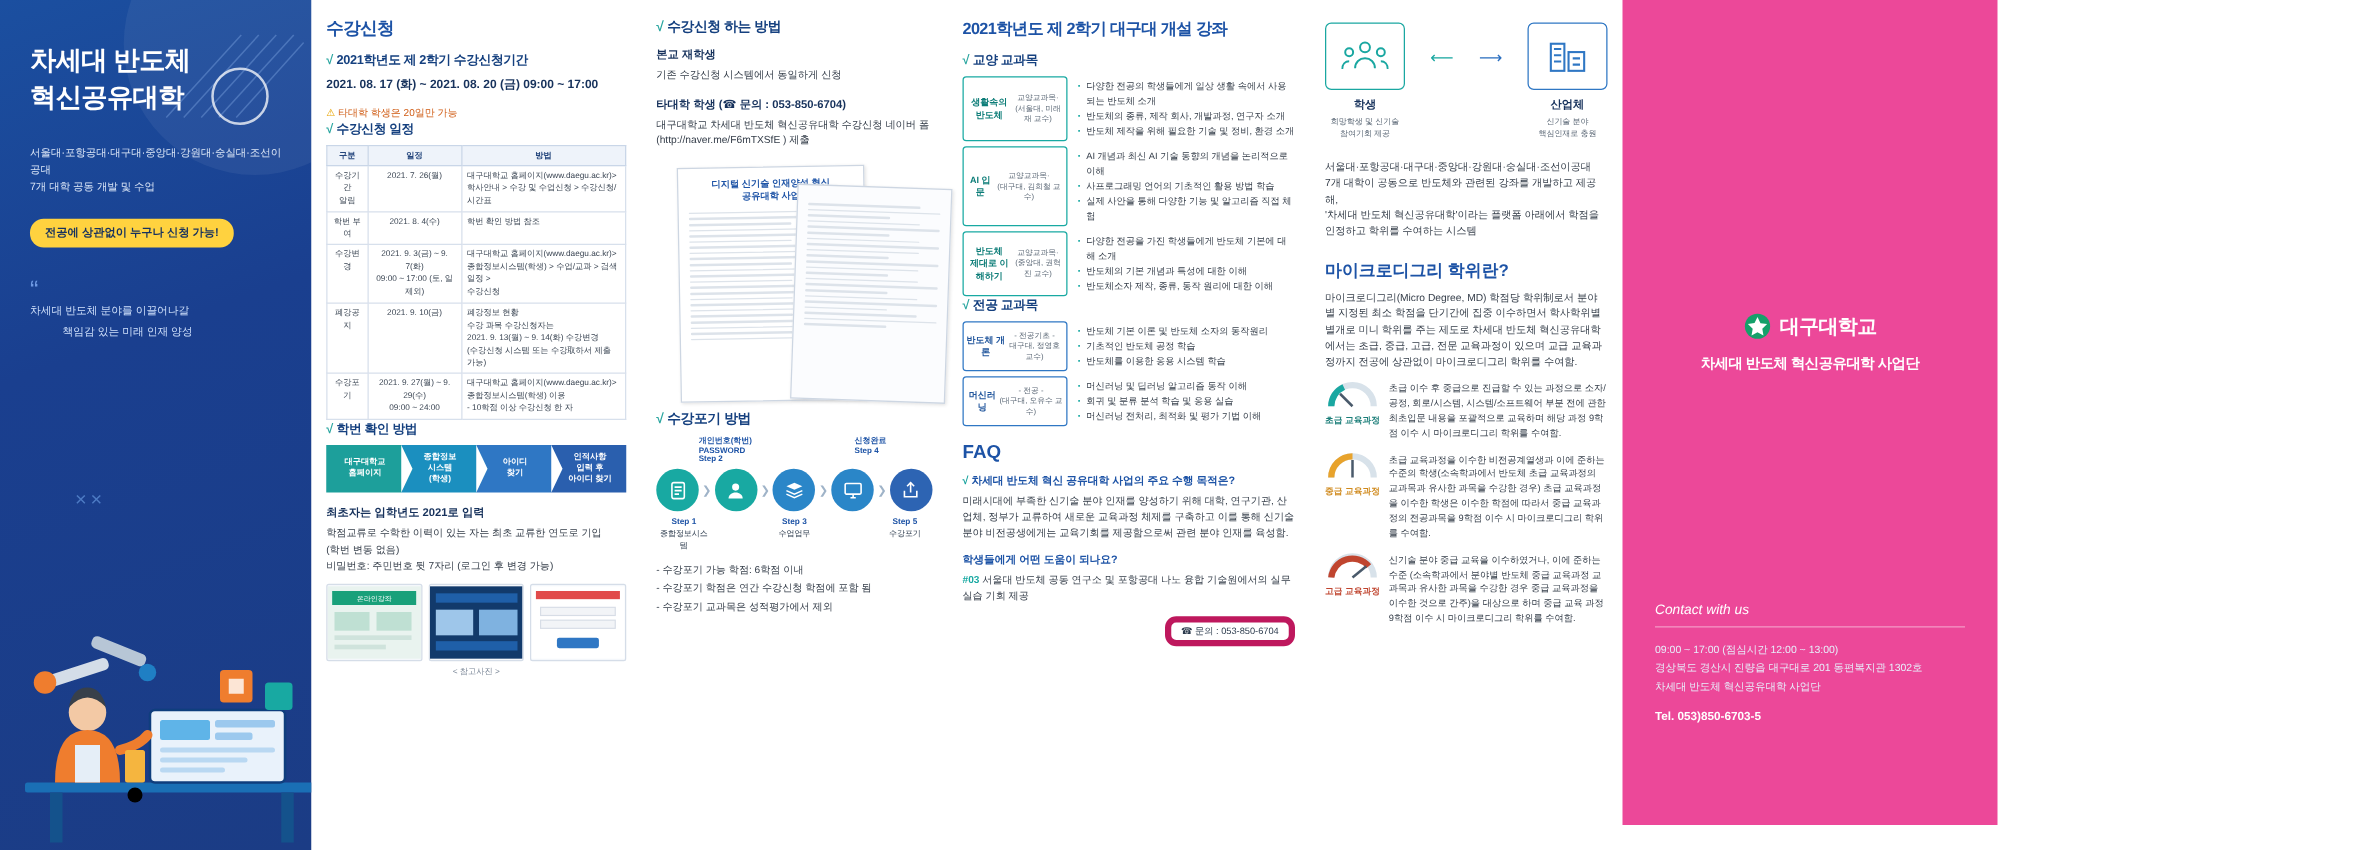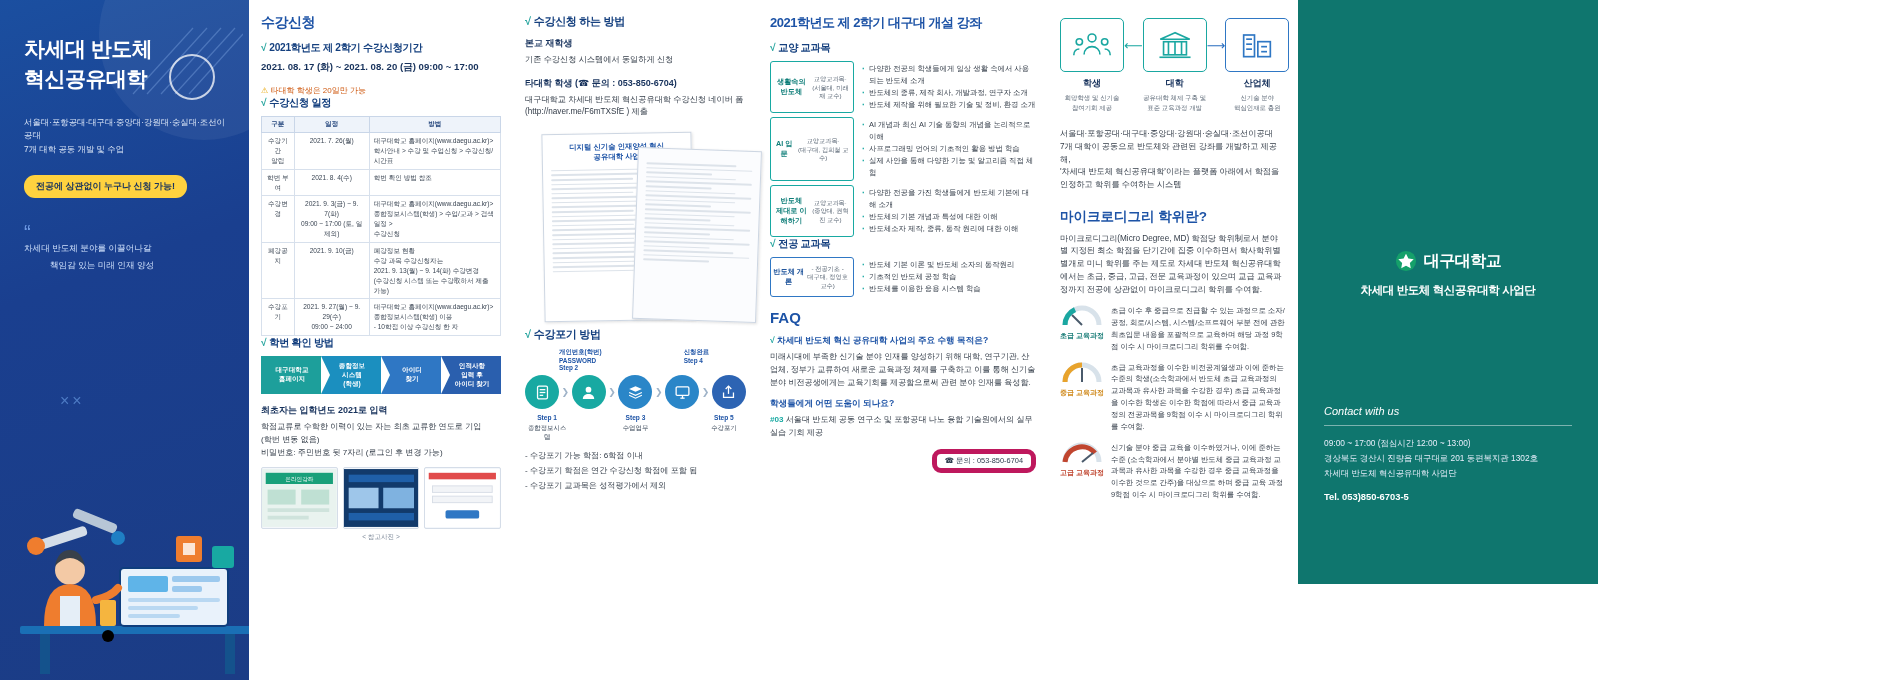--- a/index.html
+++ b/index.html
@@ -173,21 +173,21 @@
   .mdtitle { font-size:13.5px; font-weight:bold; color:#1d53a6; margin:16px 0 7px;}
   .mdrow { display:flex; gap:7px; margin-top:9px; align-items:flex-start;}
   .mdgauge { width:44px; flex:0 0 44px; text-align:center;}
   .mdgauge .gname { font-size:7px; font-weight:bold; color:#1a7d78; margin-top:2px; white-space:nowrap;}
   .mdgauge .gname.o { color:#d08a1d;}
   .mdgauge .gname.r { color:#c0452f;}
   .mdtext { flex:1; font-size:7.4px; line-height:1.6; color:#333c48;}
 
   
   .col-back {
-    width:300px; height:584px; background:#0f766e; color:#fff; position:relative;
+    width:300px; height:660px; background:#ec4899; color:#fff; position:relative;
     padding:0 26px;
   }
   .back-logo { position:absolute; top:250px; left:26px; right:26px; text-align:center;}
   .back-logo .uni { font-size:16px; font-weight:bold; letter-spacing:-0.5px;}
   .back-logo .unit { font-size:11.5px; font-weight:bold; margin-top:9px; letter-spacing:-0.4px;}
   .contact { position:absolute; left:26px; bottom:78px; right:26px;}
   .contact .ctitle { font-size:13px; font-style:italic; font-weight:bold; color:#ffd23f; }
   .contact .ctitle span { color:#fff; font-style:italic; font-weight:normal; font-size:11px;}
   .contact .cline { border-top:1px solid rgba(255,255,255,.45); margin:7px 0 10px;}
   .contact p { font-size:8.4px; line-height:1.8; color:#e7eefb;}
@@ -589,20 +589,32 @@
         <span class="dept" style="white-space:pre-line">- 전공기초 -
 대구대, 정영호 교수)</span>
       </div>
       <div class="coursedesc">
         <div>반도체 기본 이론 및 반도체 소자의 동작원리</div>
         <div>기초적인 반도체 공정 학습</div>
         <div>반도체를 이용한 응용 시스템 학습</div>
       </div>
     </div>
 
+    <div class="courserow">
+      <div class="coursetag blue">
+        <span style="white-space:pre-line">머신러닝</span>
+        <span class="dept" style="white-space:pre-line">- 전공 -
+(대구대, 오유수 교수)</span>
+      </div>
+      <div class="coursedesc">
+        <div>머신러닝 및 딥러닝 알고리즘 동작 이해</div>
+        <div>회귀 및 분류 분석 학습 및 응용 실습</div>
+        <div>머신러닝 전처리, 최적화 및 평가 기법 이해</div>
+      </div>
+    </div>
 
     <div class="faqtitle">FAQ</div>
 
     <div class="faqq">
       <span class="chk tealline">√</span>
       <span>차세대 반도체 혁신 공유대학 사업의 주요 수행 목적은?</span>
     </div>
     <div class="faqa">미래시대에 부족한 신기술 분야 인재를 양성하기 위해 대학, 연구기관, 산업체, 정부가 교류하여 새로운 교육과정 체제를 구축하고 이를 통해 신기술 분야 비전공생에게는 교육기회를 제공함으로써 관련 분야 인재를 육성함.</div>
 
     <div class="faqq">학생들에게 어떤 도움이 되나요?</div>
@@ -629,35 +641,20 @@
               <path d="M47 31c0-5-3-8-7-8"></path>
           </svg>
         </div>
         <div class="trilabel">학생</div>
         <div class="tridesc" style="white-space:pre-line">희망학생 및 신기술
 참여기회 제공</div>
       </div>
 
       <span class="triarrowback">⟵</span>
 
-      <div class="trinode">
-        <div class="tribox">
-          <svg width="36" height="30" viewBox="0 0 44 36" fill="none" stroke="#1aa7a1" stroke-width="2">
-            <path d="M22 3L4 11h36z"></path>
-              <rect x="8" y="14" width="28" height="16"></rect>
-            <line x1="14" y1="14" x2="14" y2="30"></line>
-              <line x1="22" y1="14" x2="22" y2="30"></line>
-              <line x1="30" y1="14" x2="30" y2="30"></line>
-            <line x1="3" y1="33" x2="41" y2="33"></line>
-          </svg>
-        </div>
-        <div class="trilabel">대학</div>
-        <div class="tridesc" style="white-space:pre-line">공유대학 체제 구축 및
-표준 교육과정 개발</div>
-      </div>
 
       <span class="triarrow">⟶</span>
 
       <div class="trinode">
         <div class="tribox b">
           <svg width="34" height="30" viewBox="0 0 40 36" fill="none" stroke="#2f77c4" stroke-width="2">
             <rect x="4" y="6" width="13" height="26"></rect>
               <rect x="21" y="14" width="15" height="18"></rect>
             <line x1="7" y1="11" x2="14" y2="11"></line>
               <line x1="7" y1="17" x2="14" y2="17"></line>

